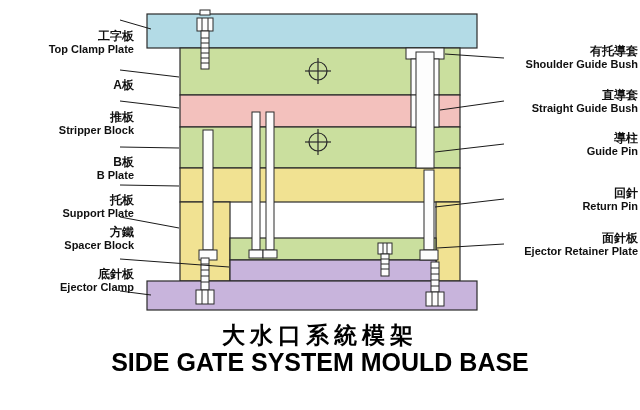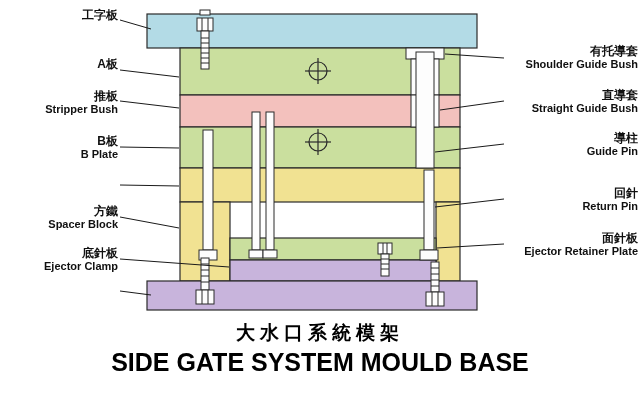--- a/index.html
+++ b/index.html
@@ -2,24 +2,24 @@
 <html><head>
 <meta charset="utf-8">
 <style>
   html,body{margin:0;padding:0;background:#ffffff;}
   body{font-family:"Liberation Sans","DejaVu Sans",sans-serif;}
   #canvas{position:relative;width:640px;height:410px;background:#ffffff;overflow:hidden;}
   #canvas > svg{position:absolute;left:0;top:0;}
   .part-label{position:absolute;font-weight:700;color:#101010;line-height:1.2;}
   .part-label .zh{font-size:12px;}
   .part-label .en{font-size:11px;}
-  .left-label{left:0;width:118px;text-align:right;}
+  .left-label{left:16px;width:118px;text-align:right;margin-top:21px;}
   .right-label{left:506px;width:132px;text-align:right;}
   #title-zh{position:absolute;top:320px;left:150px;width:340px;text-align:center;
-            font-size:19px;font-weight:700;letter-spacing:5px;color:#000;}
+            font-size:23px;font-weight:700;letter-spacing:5px;color:#000;}
   #title-en{position:absolute;top:348px;left:60px;width:520px;text-align:center;
             font-size:25px;font-weight:700;color:#000;}
 </style>
 </head>
 <body>
 
 <div id="canvas">
 
   <svg width="640" height="410" viewBox="0 0 640 410">
 
@@ -126,31 +126,36 @@
       <line x1="445" y1="54" x2="504" y2="58"></line>
       <line x1="440" y1="110" x2="504" y2="101"></line>
       <line x1="435" y1="152" x2="504" y2="144"></line>
       <line x1="435" y1="207" x2="504" y2="199"></line>
       <line x1="437" y1="248" x2="504" y2="244"></line>
     </g>
   </svg>
 
   <div class="part-label left-label" style="top:8px">
     <div class="zh">工字板</div>
+    <div class="en">Top Clamp Plate</div>
   </div>
   <div class="part-label left-label" style="top:57px">
     <div class="zh">A板</div>
   </div>
   <div class="part-label left-label" style="top:89px">
     <div class="zh">推板</div>
-    <div class="en">Stripper Bush</div>
+    <div class="en">Stripper Block</div>
   </div>
   <div class="part-label left-label" style="top:134px">
     <div class="zh">B板</div>
     <div class="en">B Plate</div>
+  </div>
+  <div class="part-label left-label" style="top:172px">
+    <div class="zh">托板</div>
+    <div class="en">Support Plate</div>
   </div>
   <div class="part-label left-label" style="top:204px">
     <div class="zh">方鐵</div>
     <div class="en">Spacer Block</div>
   </div>
   <div class="part-label left-label" style="top:246px">
     <div class="zh">底針板</div>
     <div class="en">Ejector Clamp</div>
   </div>
 

